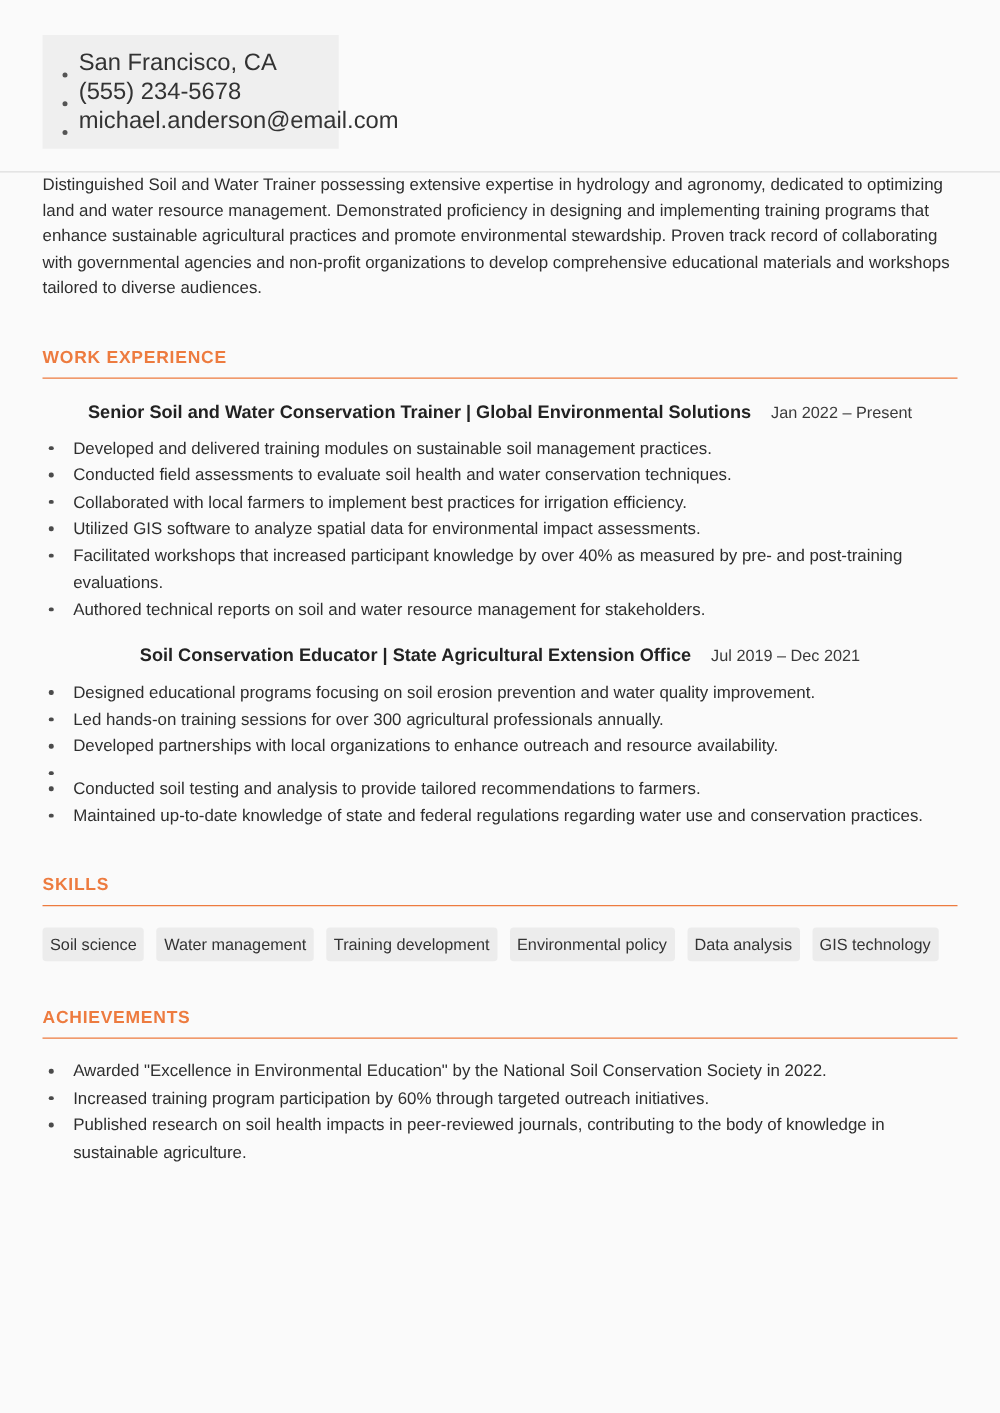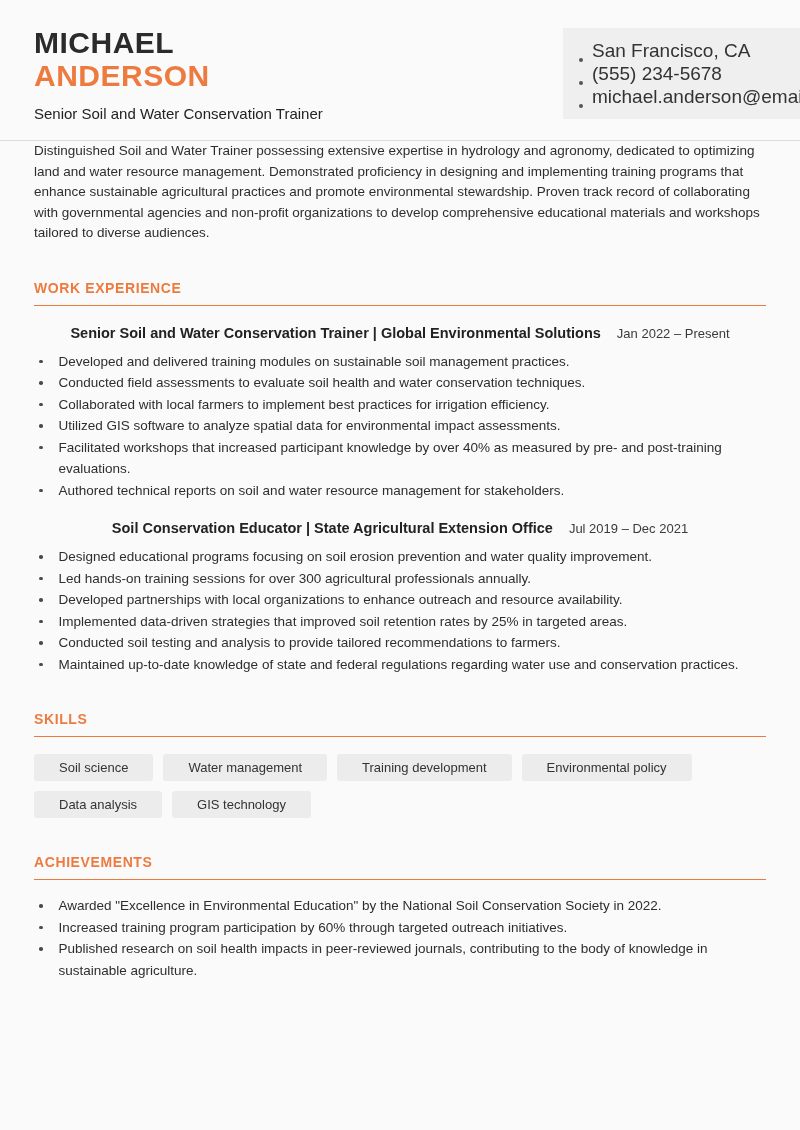--- a/index.html
+++ b/index.html
@@ -39,39 +39,32 @@
 
   .job{margin-top:19px;}
   .row-head{display:flex;justify-content:center;align-items:baseline;gap:16px;}
   .row-head h3{font-size:14.5px;font-weight:700;color:var(--heading_text);}
   .dates{font-size:13px;color:#3A3A3A;white-space:nowrap;}
   .bullets{list-style:none;margin-top:10px;}
   .bullet{display:flex;gap:16px;font-size:13.5px;line-height:21.5px;color:var(--text);}
   .b-dot{width:3.5px;height:3.5px;border-radius:50%;background:#4a4a4a;flex:none;margin-top:9px;margin-left:5px;}
 
   .pill-row{display:flex;flex-wrap:wrap;gap:10px;margin-top:17px;}
-  .pill{background:var(--pill_bg);padding:5px 25px;font-size:13px;color:#333;border-radius:3px;line-height:17px;}
+  .pill{background:var(--pill_bg);padding:5px 6px;font-size:13px;color:#333;border-radius:3px;line-height:17px;}
 
   .edu{margin-top:17px;}
   .school{margin-top:7px;font-size:13.5px;color:var(--text);}
   .ach-bullets{margin-top:15px;}
 </style>
 </head>
 <body>
 
 <div class="page">
 
   <header class="header">
-    <div class="header-left">
-      <h1 class="name">
-        <span class="first">MICHAEL</span>
-        <span class="last">ANDERSON</span>
-      </h1>
-      <div class="role">Senior Soil and Water Conservation Trainer</div>
-    </div>
 
     <aside class="contact-card">
       <div class="contact-item">
         <span class="dot"></span>
         <span>San Francisco, CA</span>
       </div>
       <div class="contact-item">
         <span class="dot"></span>
         <span>(555) 234-5678</span>
       </div>
@@ -135,21 +128,20 @@
           <li class="bullet">
               <span class="b-dot"></span>
               <span class="b-text">Led hands-on training sessions for over 300 agricultural professionals annually.</span>
             </li>
           <li class="bullet">
               <span class="b-dot"></span>
               <span class="b-text">Developed partnerships with local organizations to enhance outreach and resource availability.</span>
             </li>
           <li class="bullet">
               <span class="b-dot"></span>
-              <span class="b-text">Implemented data-driven strategies that improved soil retention rates by 25% in targeted areas.</span>
             </li>
           <li class="bullet">
               <span class="b-dot"></span>
               <span class="b-text">Conducted soil testing and analysis to provide tailored recommendations to farmers.</span>
             </li>
           <li class="bullet">
               <span class="b-dot"></span>
               <span class="b-text">Maintained up-to-date knowledge of state and federal regulations regarding water use and conservation practices.</span>
             </li>
         </ul>

